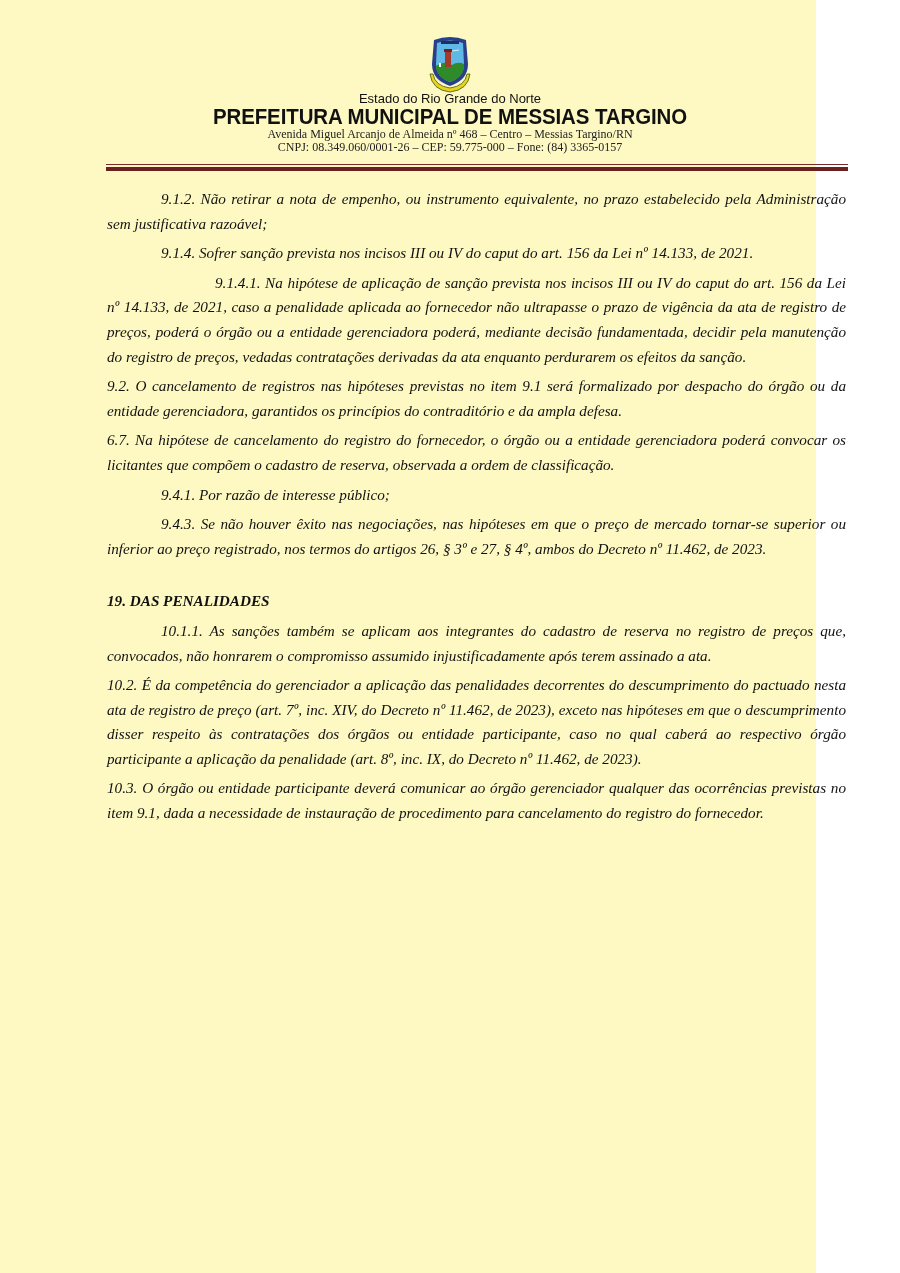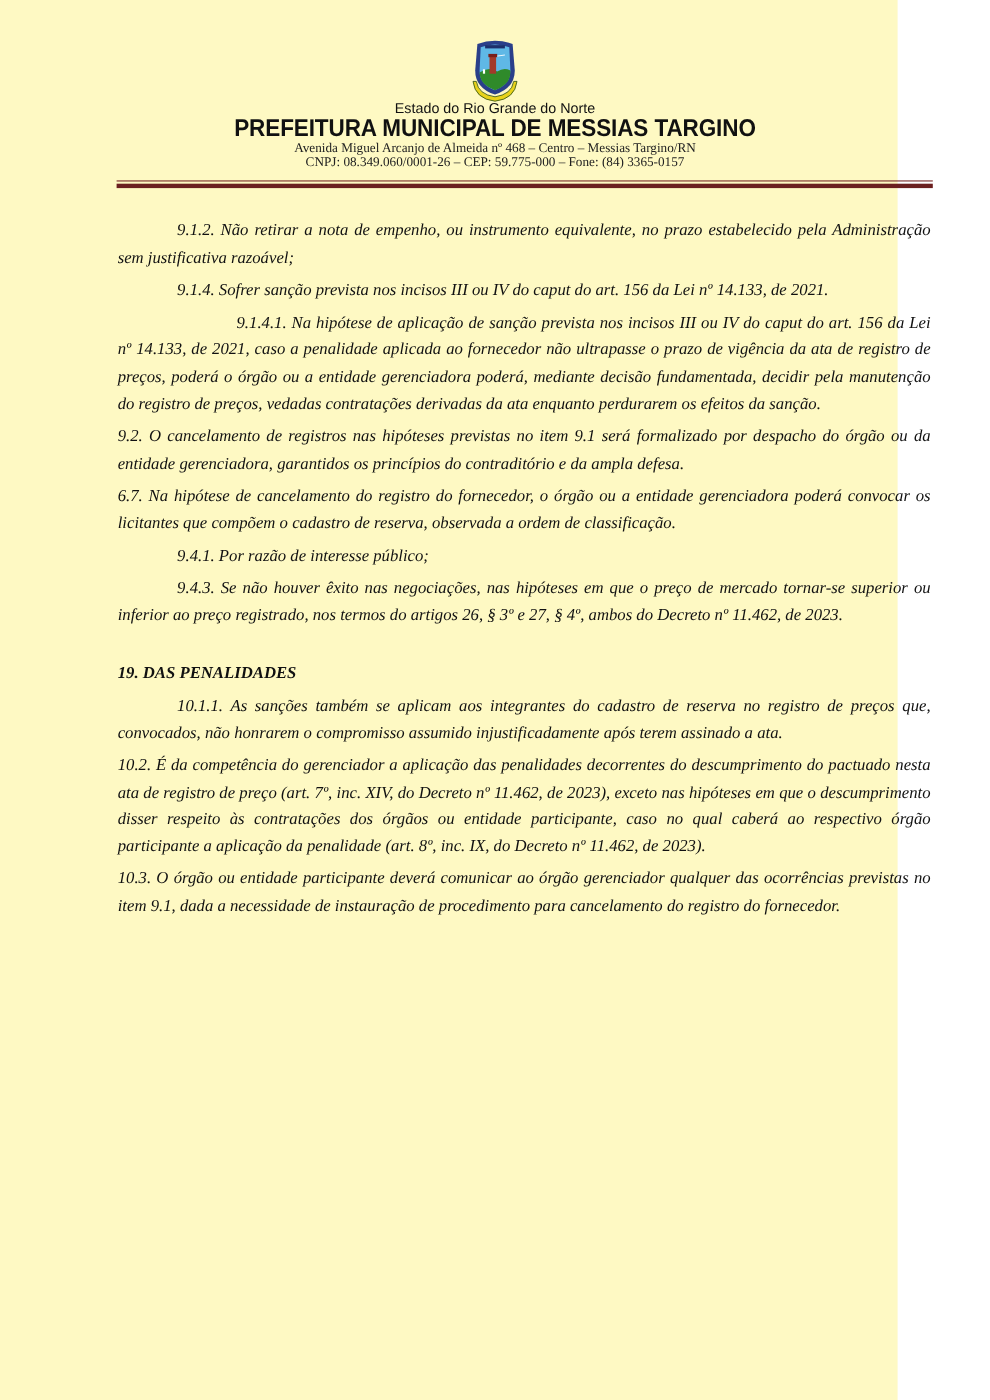--- a/index.html
+++ b/index.html
@@ -5,21 +5,21 @@
   html, body { margin: 0; padding: 0; background: #ffffff; }
   body { width: 900px; height: 1273px; position: relative; overflow: hidden; }
   .page { position: absolute; left: 0; top: 0; width: 816px; height: 1273px; background: #fef9c3; text-decoration: underline; }
   .header { position: absolute; left: 0; top: 34px; width: 900px; text-align: center; }
   .crest { display: block; margin: 0 auto; width: 52px; height: 62px; }
   .state { font-family: "Liberation Sans", sans-serif; font-size: 13px; color: #111; line-height: 14px; margin-top: -4px; }
   .pref { font-family: "Liberation Sans", sans-serif; font-weight: bold; font-size: 22px; color: #111; line-height: 22px; transform: scaleX(0.93); transform-origin: center; letter-spacing: -0.1px; }
   .addr { font-family: "Liberation Serif", serif; font-size: 12px; color: #222; line-height: 13px; }
   .rule-thin { position: absolute; left: 106px; width: 742px; top: 164px; height: 1px; background: #7a2a2a; }
   .rule-thick { position: absolute; left: 106px; width: 742px; top: 167px; height: 4px; background: #6b1f1f; }
-  .content { position: absolute; left: 107px; top: 198px; width: 739px; font-family: "Liberation Serif", serif; font-style: italic; font-size: 15.2px; color: #111; line-height: 24.6px; }
+  .content { position: absolute; left: 107px; top: 187px; width: 739px; font-family: "Liberation Serif", serif; font-style: italic; font-size: 15.2px; color: #111; line-height: 24.6px; }
   .content p { margin: 0 0 5px 0; text-align: justify; }
   .ind1 { text-indent: 54px; }
   .ind2 { text-indent: 108px; }
   .gap { height: 23px; }
   .heading { font-weight: bold; margin: 0 0 5px 0; }
 </style>
 </head>
 <body>
 
 <div class="page">

